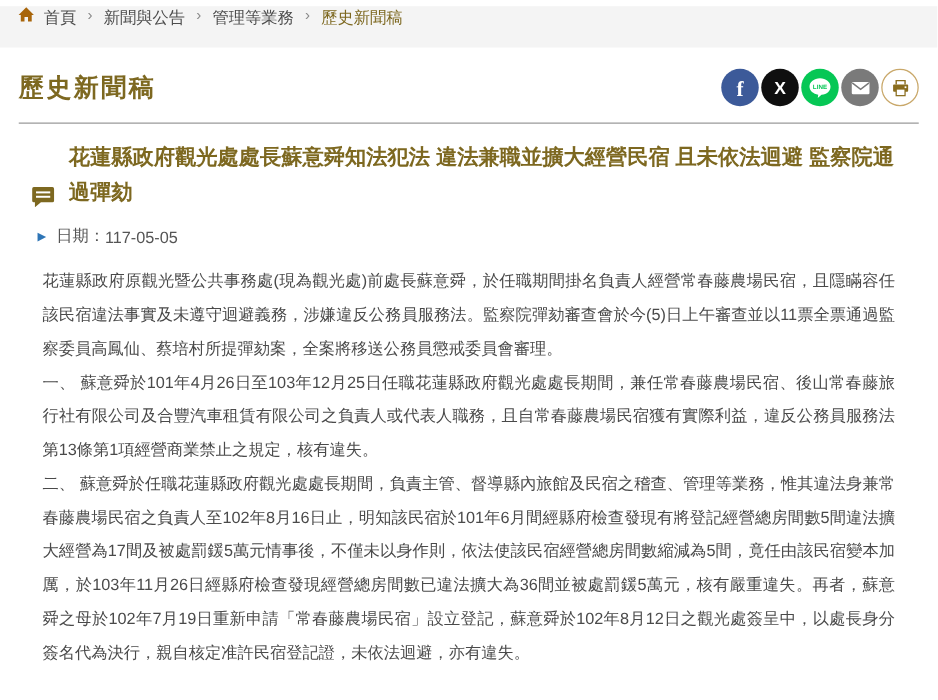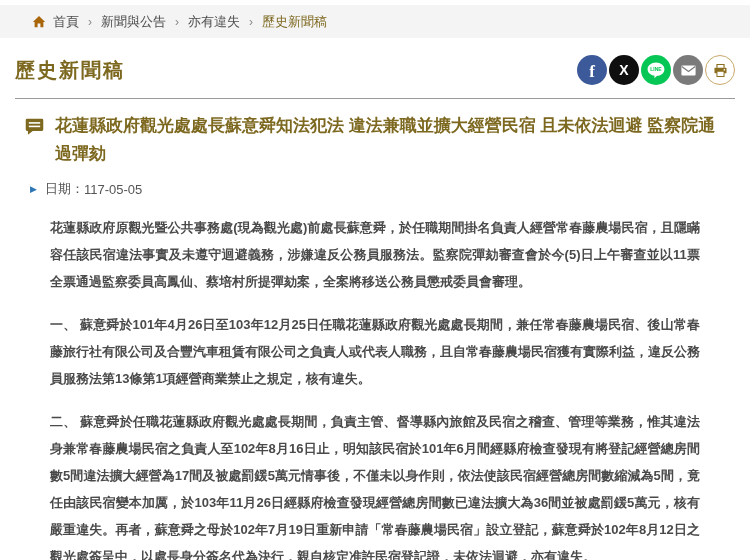--- a/index.html
+++ b/index.html
@@ -4,21 +4,21 @@
 <style>
   html,body{margin:0;padding:0;background:#fff;}
   body{
     width:750px;height:560px;overflow:hidden;position:relative;
     font-family:"Liberation Sans","DejaVu Sans",sans-serif;
     -webkit-font-smoothing:antialiased;
   }
   
   .crumb-bar{
     margin-top:5px;height:33px;background:#f4f4f4;
-    display:flex;align-items:center;padding:0 32px;box-sizing:border-box;
+    display:flex;align-items:flex-start;padding:0 14px;box-sizing:border-box;
     font-size:13px;color:#4d4d4d;
   }
   .crumb-bar .home-ic{display:inline-flex;align-items:center;margin-right:7px;}
   .crumb{color:#4d4d4d;text-decoration:none;cursor:pointer;}
   .crumb.current{color:#7d6820;}
   .sep{margin:0 9px;color:#8a8a8a;font-size:12px;}
   
   .header-row{
     margin:16px 15px 0 15px;height:32px;
     display:flex;align-items:center;justify-content:space-between;
@@ -34,47 +34,47 @@
   .sicon.fb{background:#3c5a99;}
   .sicon.fb span{color:#fff;font-weight:bold;font-size:17px;font-family:"Liberation Serif",serif;margin-top:3px;}
   .sicon.xx{background:#0f0f0f;}
   .sicon.xx span{color:#fff;font-weight:bold;font-size:14px;}
   .sicon.line{background:#06c755;}
   .sicon.mail{background:#7a7a7a;}
   .sicon.print{background:#fff;border:1px solid #c9a86a;}
   
   .divider{margin:12px 15px 0 15px;border-top:1px solid #9a9a9a;height:0;}
   
-  .title-row{margin:13px 24px 0 24px;display:flex;align-items:flex-start;}
+  .title-row{margin:13px 24px 0 24px;display:flex;align-items:flex-end;}
   .bubble-ic{flex:0 0 auto;margin:4px 10px 0 0;display:inline-flex;}
   h2.article-title{
     margin:0;font-size:17px;line-height:28px;font-weight:bold;color:#7d6820;
   }
   .date-row{margin:12px 0 0 30px;height:18px;display:flex;align-items:center;font-size:13px;color:#555;}
   .tri{color:#2e75b6;font-size:9px;margin-right:8px;line-height:1;}
   .body{
     margin:13px 34px 0 34px;font-size:13px;line-height:27px;color:#4a4a4a;
     text-align:justify;
   }
-  .body p{margin:16px;font-weight:bold;}
+  .body p{margin:0;}
 </style>
 </head>
 <body>
 
 <nav class="crumb-bar">
   <span class="home-ic">
     <svg viewBox="0 0 16 16" width="14" height="14" aria-hidden="true">
       <path d="M8 1 L15 8 H13 V14 H9.6 V9.8 H6.4 V14 H3 V8 H1 Z" fill="#a8650a"></path>
     </svg>
   </span>
   <a class="crumb">首頁</a>
   <span class="sep">›</span>
   <a class="crumb">新聞與公告</a>
   <span class="sep">›</span>
-  <a class="crumb">亦有違失</a>
+  <a class="crumb">管理等業務</a>
   <span class="sep">›</span>
   <span class="crumb current">歷史新聞稿</span>
 </nav>
 
 <div class="header-row">
   <h1 class="page-title">歷史新聞稿</h1>
   <div class="share">
     <a class="sicon fb">
       <span>f</span>
     </a>

